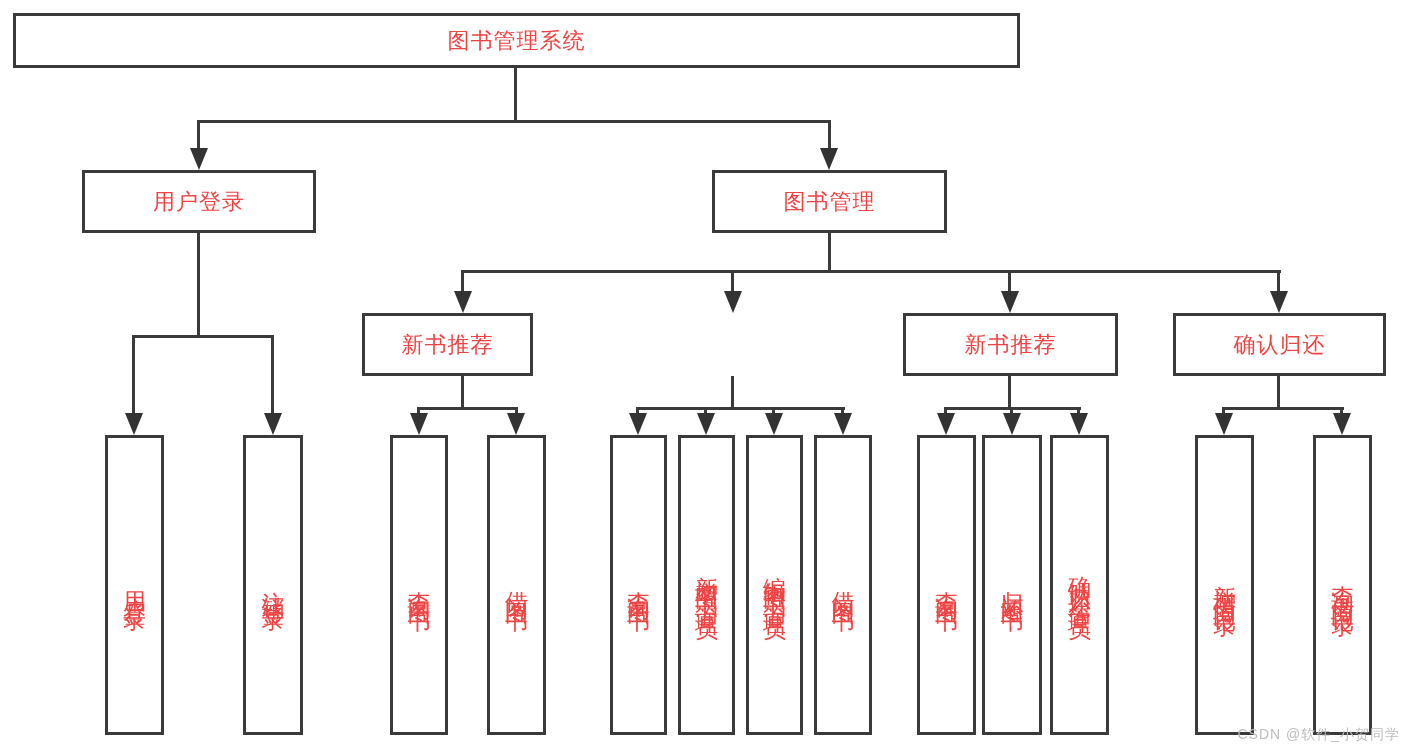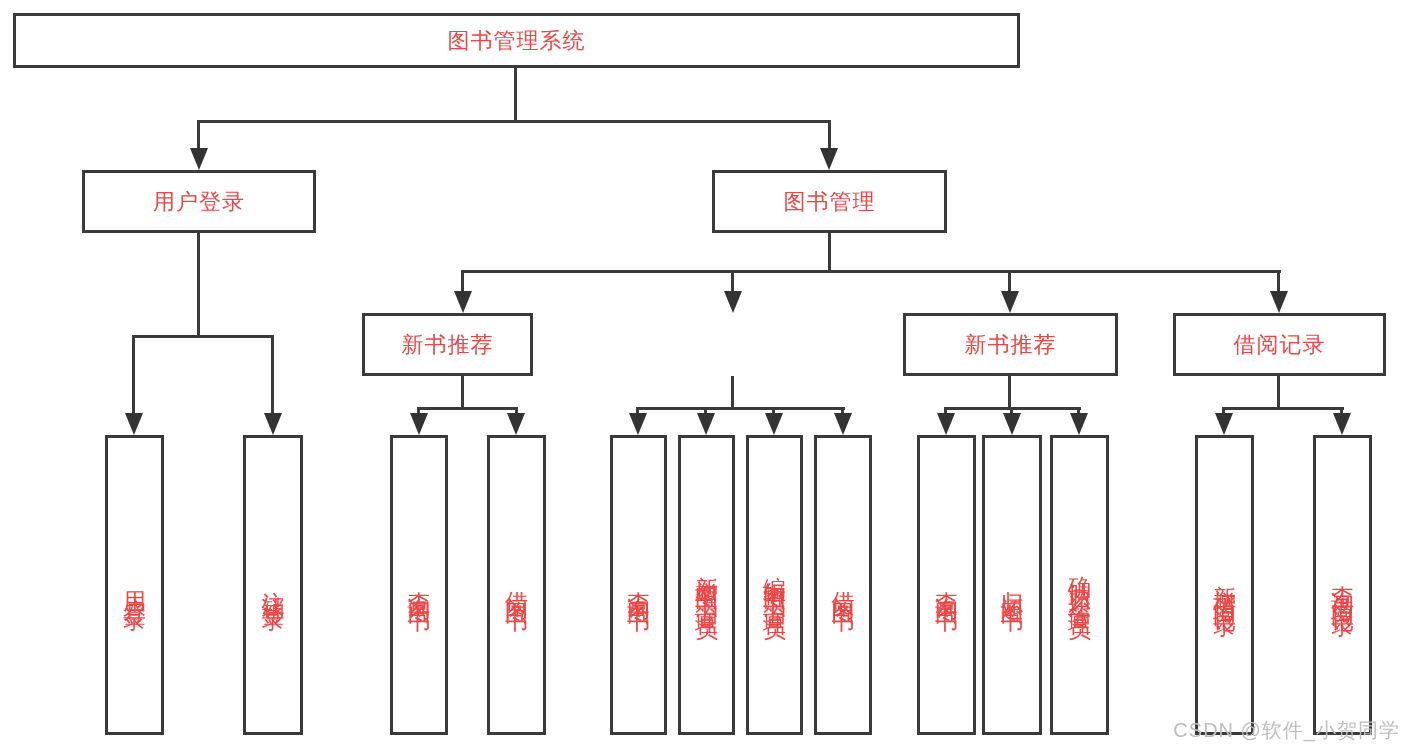--- a/index.html
+++ b/index.html
@@ -43,21 +43,21 @@
     position:absolute;
     width:0;height:0;
     border-left:9px solid transparent;
     border-right:9px solid transparent;
     border-top:22px solid #333333;
   }
   .wm{
     position:absolute;
     right:5px;
     bottom:3px;
-    font-size:20px;
+    font-size:14px;
     color:#bdbdbd;
     letter-spacing:1px;
     z-index:5;
   }
 </style>
 </head>
 <body>
 
 <div class="stage">
 
@@ -86,21 +86,21 @@
   <i class="ar" style="left:454px;top:291px"></i>
   <i class="vl" style="left:731px;top:270px;height:23px"></i>
   <i class="ar" style="left:724px;top:291px"></i>
   <i class="vl" style="left:1008px;top:270px;height:23px"></i>
   <i class="ar" style="left:1001px;top:291px"></i>
   <i class="vl" style="left:1277px;top:270px;height:23px"></i>
   <i class="ar" style="left:1270px;top:291px"></i>
 
   <div class="box" style="left:362px;top:313px;width:171px;height:63px">新书推荐</div>
   <div class="box" style="left:903px;top:313px;width:215px;height:63px">新书推荐</div>
-  <div class="box" style="left:1173px;top:313px;width:213px;height:63px">借阅记录</div>
+  <div class="box" style="left:1173px;top:313px;width:213px;height:63px">确认归还</div>
 
   <i class="vl" style="left:461px;top:376px;height:31px"></i>
   <i class="hl" style="left:417px;top:407px;width:101px"></i>
   <i class="vl" style="left:417px;top:407px;height:8px"></i>
   <i class="ar" style="left:410px;top:413px"></i>
   <i class="vl" style="left:515px;top:407px;height:8px"></i>
   <i class="ar" style="left:507px;top:413px"></i>
 
   <i class="vl" style="left:731px;top:376px;height:31px"></i>
   <i class="hl" style="left:636px;top:407px;width:209px"></i>

